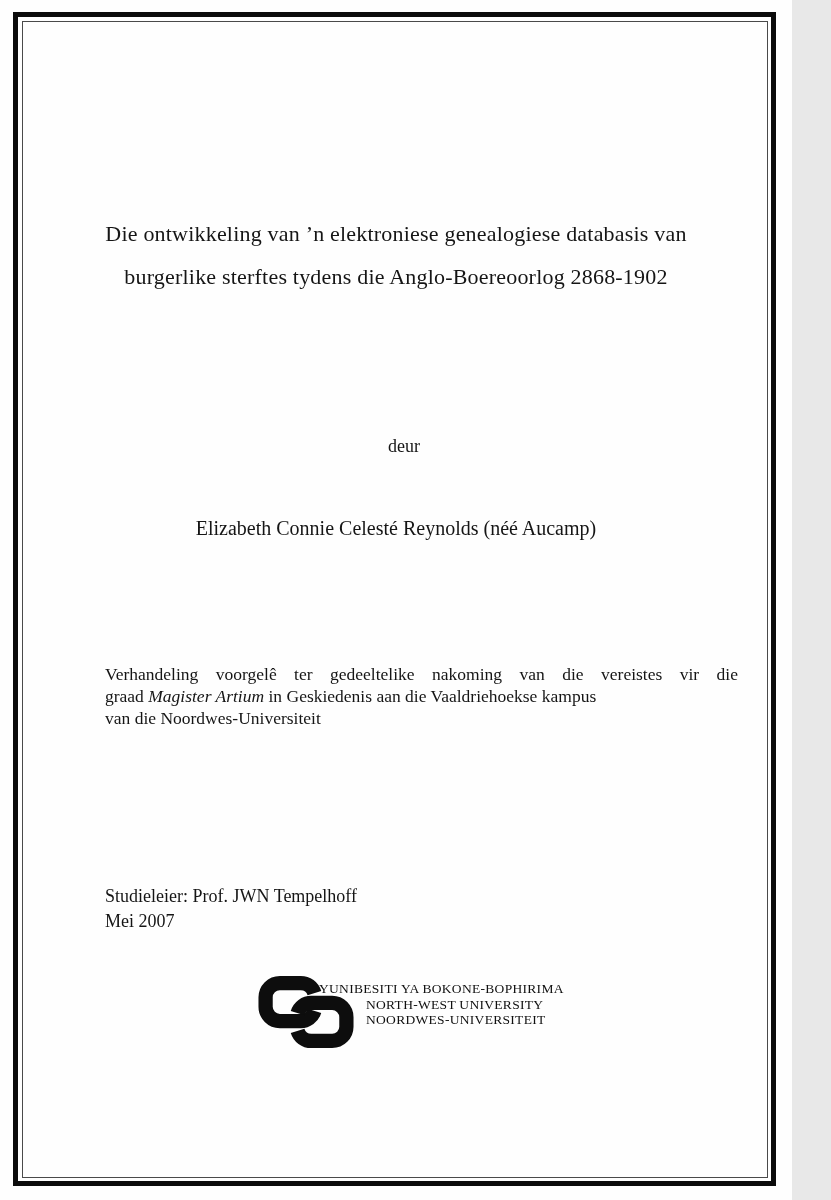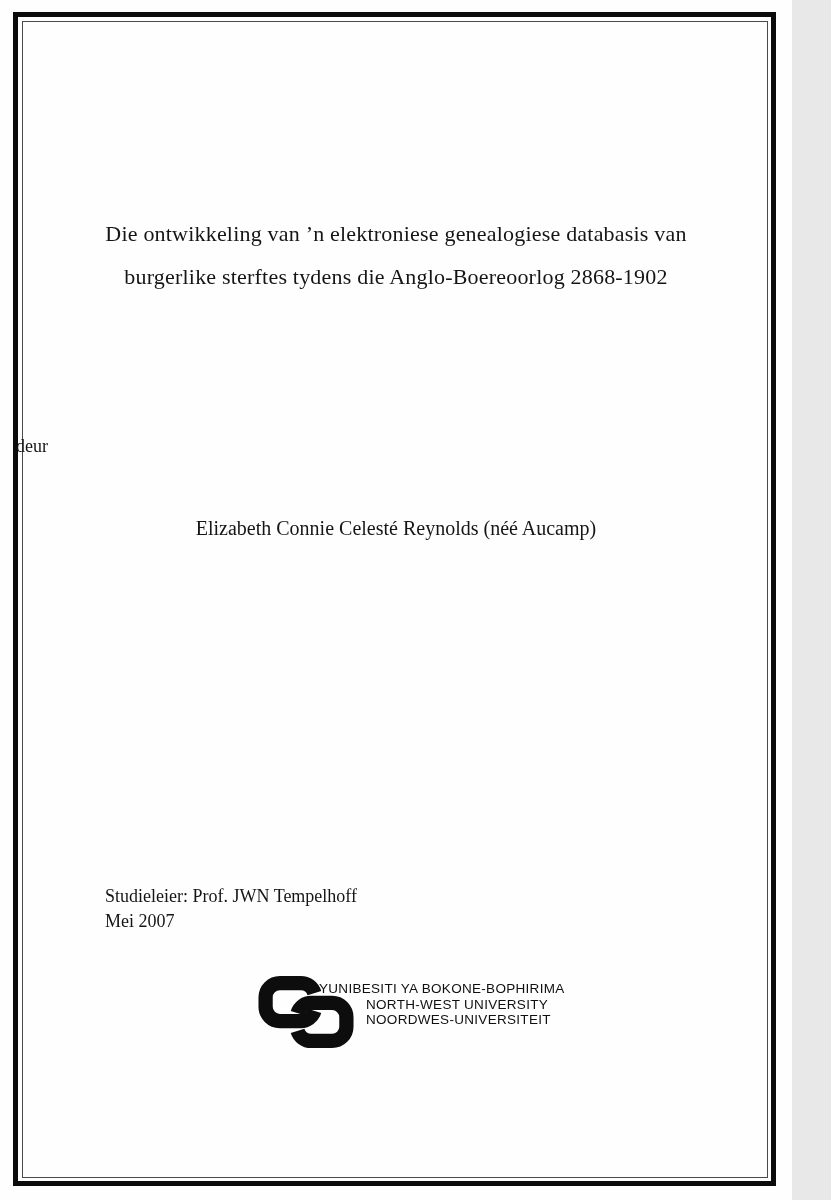--- a/index.html
+++ b/index.html
@@ -28,20 +28,21 @@
     position: absolute;
     top: 212px; left: 70px; right: 70px;
     text-align: center;
     font-size: 22px;
     line-height: 43px;
     letter-spacing: 0.2px;
   }
   .byline {
     position: absolute;
     top: 436px; left: 16px; right: 0;
+    text-align: center;
     font-size: 18px;
   }
   .author {
     position: absolute;
     top: 517px; left: 0; right: 0;
     text-align: center;
     font-size: 20px;
   }
   .submission {
     position: absolute;
@@ -65,21 +66,21 @@
     top: 975px; left: 258px;
     width: 330px; height: 80px;
   }
   .logo-mark {
     position: absolute;
     top: 0; left: 0;
   }
   .logo-text {
     position: absolute;
     top: 6px; left: 61px;
-    font-family: Liberation Sans, sans-serif;
+    font-family: Liberation Serif, serif;
     font-size: 13.5px;
     line-height: 15.5px;
     letter-spacing: 0.3px;
     white-space: nowrap;
     color: #101010;
   }
   .logo-text .indent { padding-left: 47px; }
   i { font-style: italic; }
 </style>
 </head>
@@ -92,20 +93,25 @@
 
   <div class="thesis-title">
     <div>Die ontwikkeling van ’n elektroniese genealogiese databasis van</div>
     <div>burgerlike sterftes tydens die Anglo-Boereoorlog 2868-1902</div>
   </div>
 
   <div class="byline">deur</div>
 
   <div class="author">Elizabeth Connie Celesté Reynolds (néé Aucamp)</div>
 
+  <div class="submission">
+    <div class="justified">Verhandeling voorgelê ter gedeeltelike nakoming van die vereistes vir die</div>
+    <div><span>graad </span><i>Magister Artium</i><span> in Geskiedenis aan die Vaaldriehoekse kampus</span></div>
+    <div>van die Noordwes-Universiteit</div>
+  </div>
 
   <div class="supervisor-block">
     <div>Studieleier: Prof. JWN Tempelhoff</div>
     <div>Mei 2007</div>
   </div>
 
   <div class="logo">
     <svg class="logo-mark" width="96" height="74" viewBox="0 0 101 77" aria-hidden="true">
 
       <g transform="translate(8,8)">

